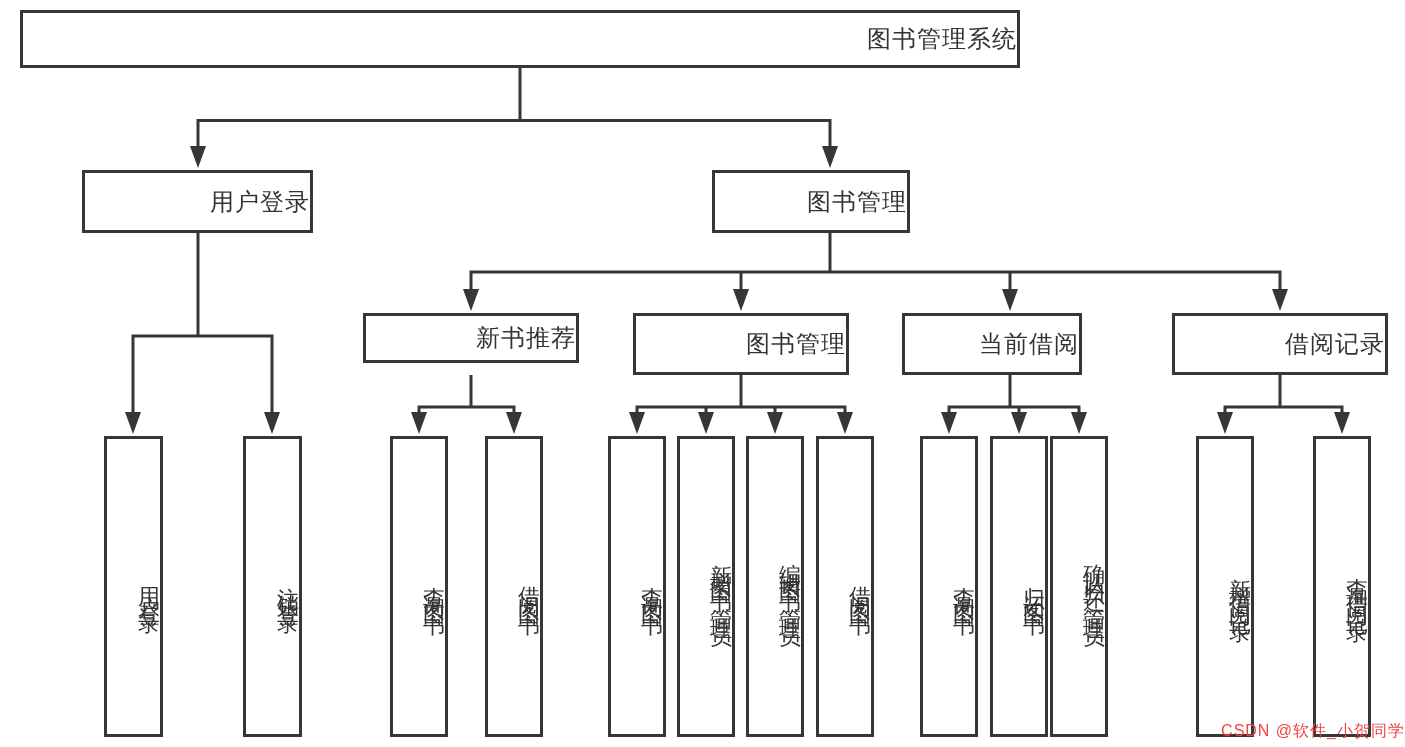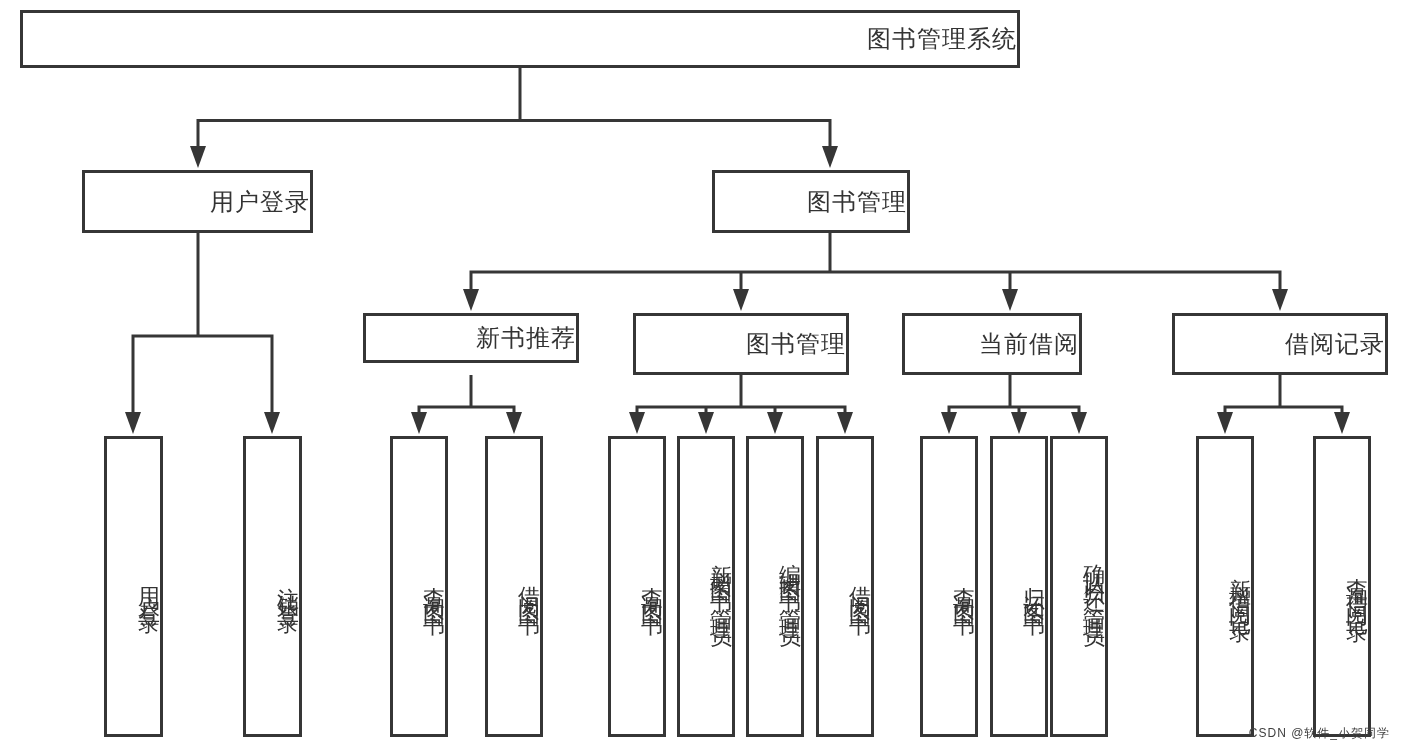--- a/index.html
+++ b/index.html
@@ -38,25 +38,25 @@
     white-space: nowrap;
   }
   .node.v .lbl {
     writing-mode: vertical-rl;
     font-size: 22px;
     line-height: 1;
     letter-spacing: 9px;
   }
   #watermark {
     position: absolute;
-    right: 15px;
+    right: 0;
     bottom: 5px;
     z-index: 5;
-    font-size: 12px;
-    color: #404040;
+    font-size: 16px;
+    color: #ef4444;
     letter-spacing: 1px;
     white-space: nowrap;
   }
 </style>
 </head>
 <body>
 
 <div id="canvas">
 
   <svg id="connector-svg" width="1405" height="747" viewBox="0 0 1405 747">

